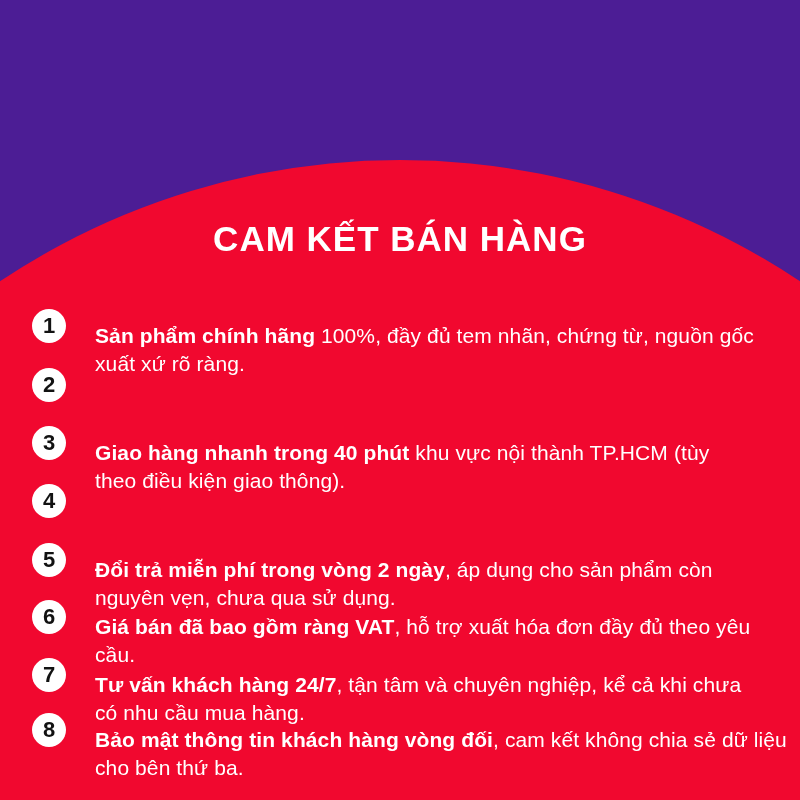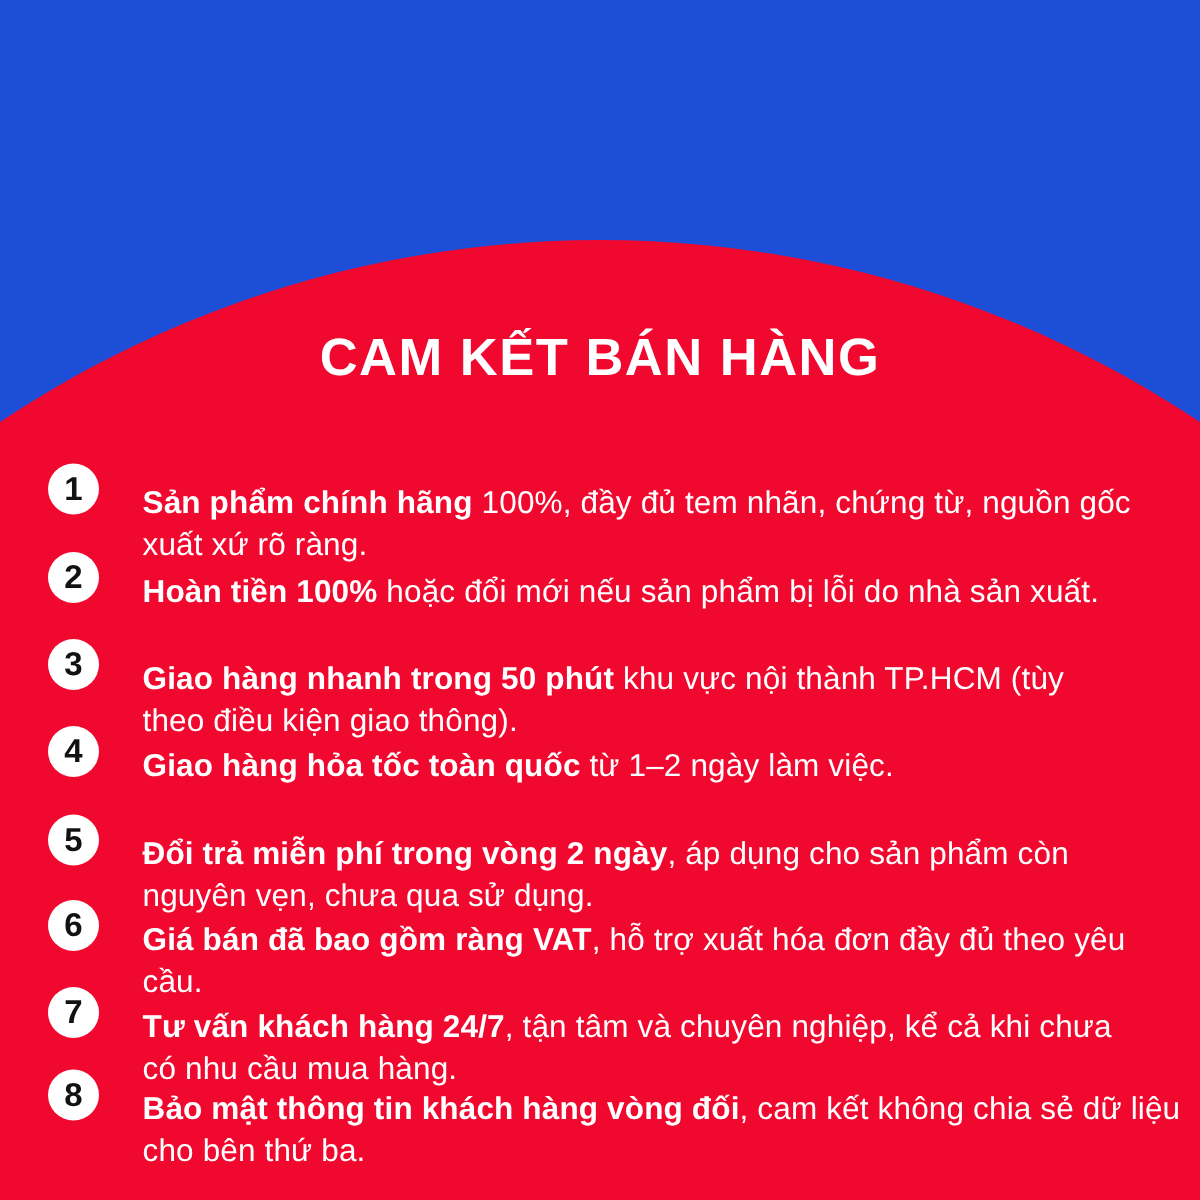--- a/index.html
+++ b/index.html
@@ -5,21 +5,21 @@
   html, body { margin: 0; padding: 0; }
   body {
     width: 800px; height: 800px;
     background: #ffffff;
     font-family: "Liberation Sans", sans-serif;
     overflow: hidden;
   }
   .canvas {
     position: relative;
     width: 800px; height: 800px;
-    background: #1d4ed8;
+    background: #4c1d95;
     overflow: hidden;
   }
   .red-circle {
     position: absolute;
     left: -320px; top: 160px;
     width: 1440px; height: 1440px;
     border-radius: 50%;
     background: var(--red, #f1082f);
   }
   .title {
@@ -84,35 +84,33 @@
     <div class="num">
         <span>1</span>
       </div>
     <p class="txt w690"><strong>Sản phẩm chính hãng</strong><span> 100%, đầy đủ tem nhãn, chứng từ, nguồn gốc xuất xứ rõ ràng.</span></p>
   </div>
 
   <div class="item" style="top:366px">
     <div class="num">
         <span>2</span>
       </div>
-    <p class="txt w700"><strong>Hoàn tiền 100%</strong><span> hoặc đổi mới nếu sản phẩm bị lỗi do nhà sản xuất.</span></p>
   </div>
 
   <div class="item" style="top:424px">
     <div class="num">
         <span>3</span>
       </div>
-    <p class="txt w620"><strong>Giao hàng nhanh trong 50 phút</strong><span> khu vực nội thành TP.HCM (tùy theo điều kiện giao thông).</span></p>
+    <p class="txt w620"><strong>Giao hàng nhanh trong 40 phút</strong><span> khu vực nội thành TP.HCM (tùy theo điều kiện giao thông).</span></p>
   </div>
 
   <div class="item" style="top:482px">
     <div class="num">
         <span>4</span>
       </div>
-    <p class="txt w700"><strong>Giao hàng hỏa tốc toàn quốc</strong><span> từ 1–2 ngày làm việc.</span></p>
   </div>
 
   <div class="item" style="top:541px">
     <div class="num">
         <span>5</span>
       </div>
     <p class="txt w645"><strong>Đổi trả miễn phí trong vòng 2 ngày</strong><span>, áp dụng cho sản phẩm còn nguyên vẹn, chưa qua sử dụng.</span></p>
   </div>
 
   <div class="item" style="top:598px">

